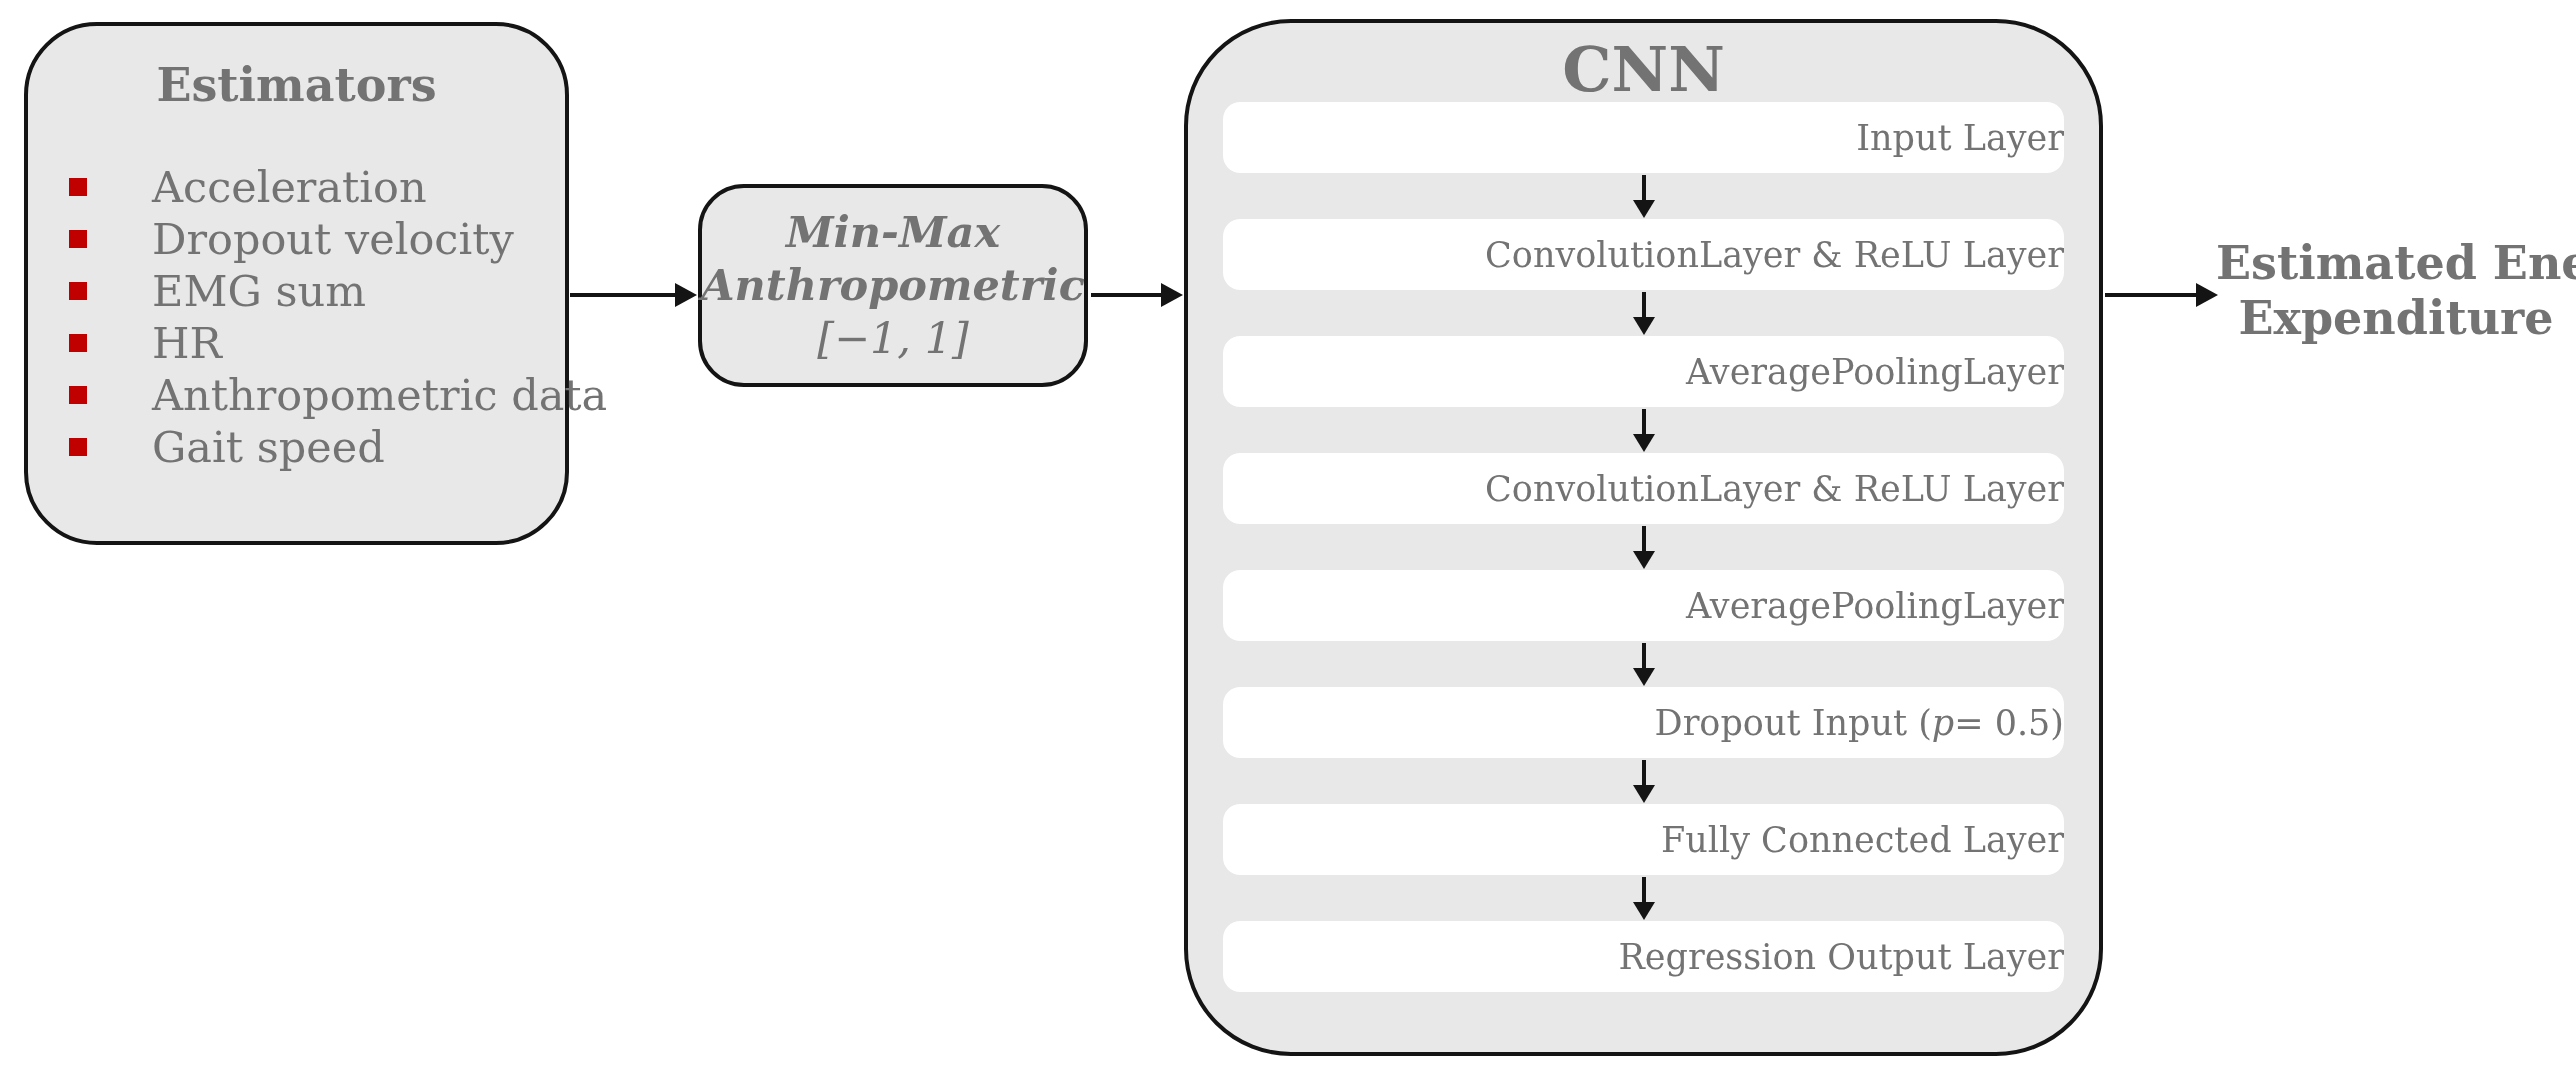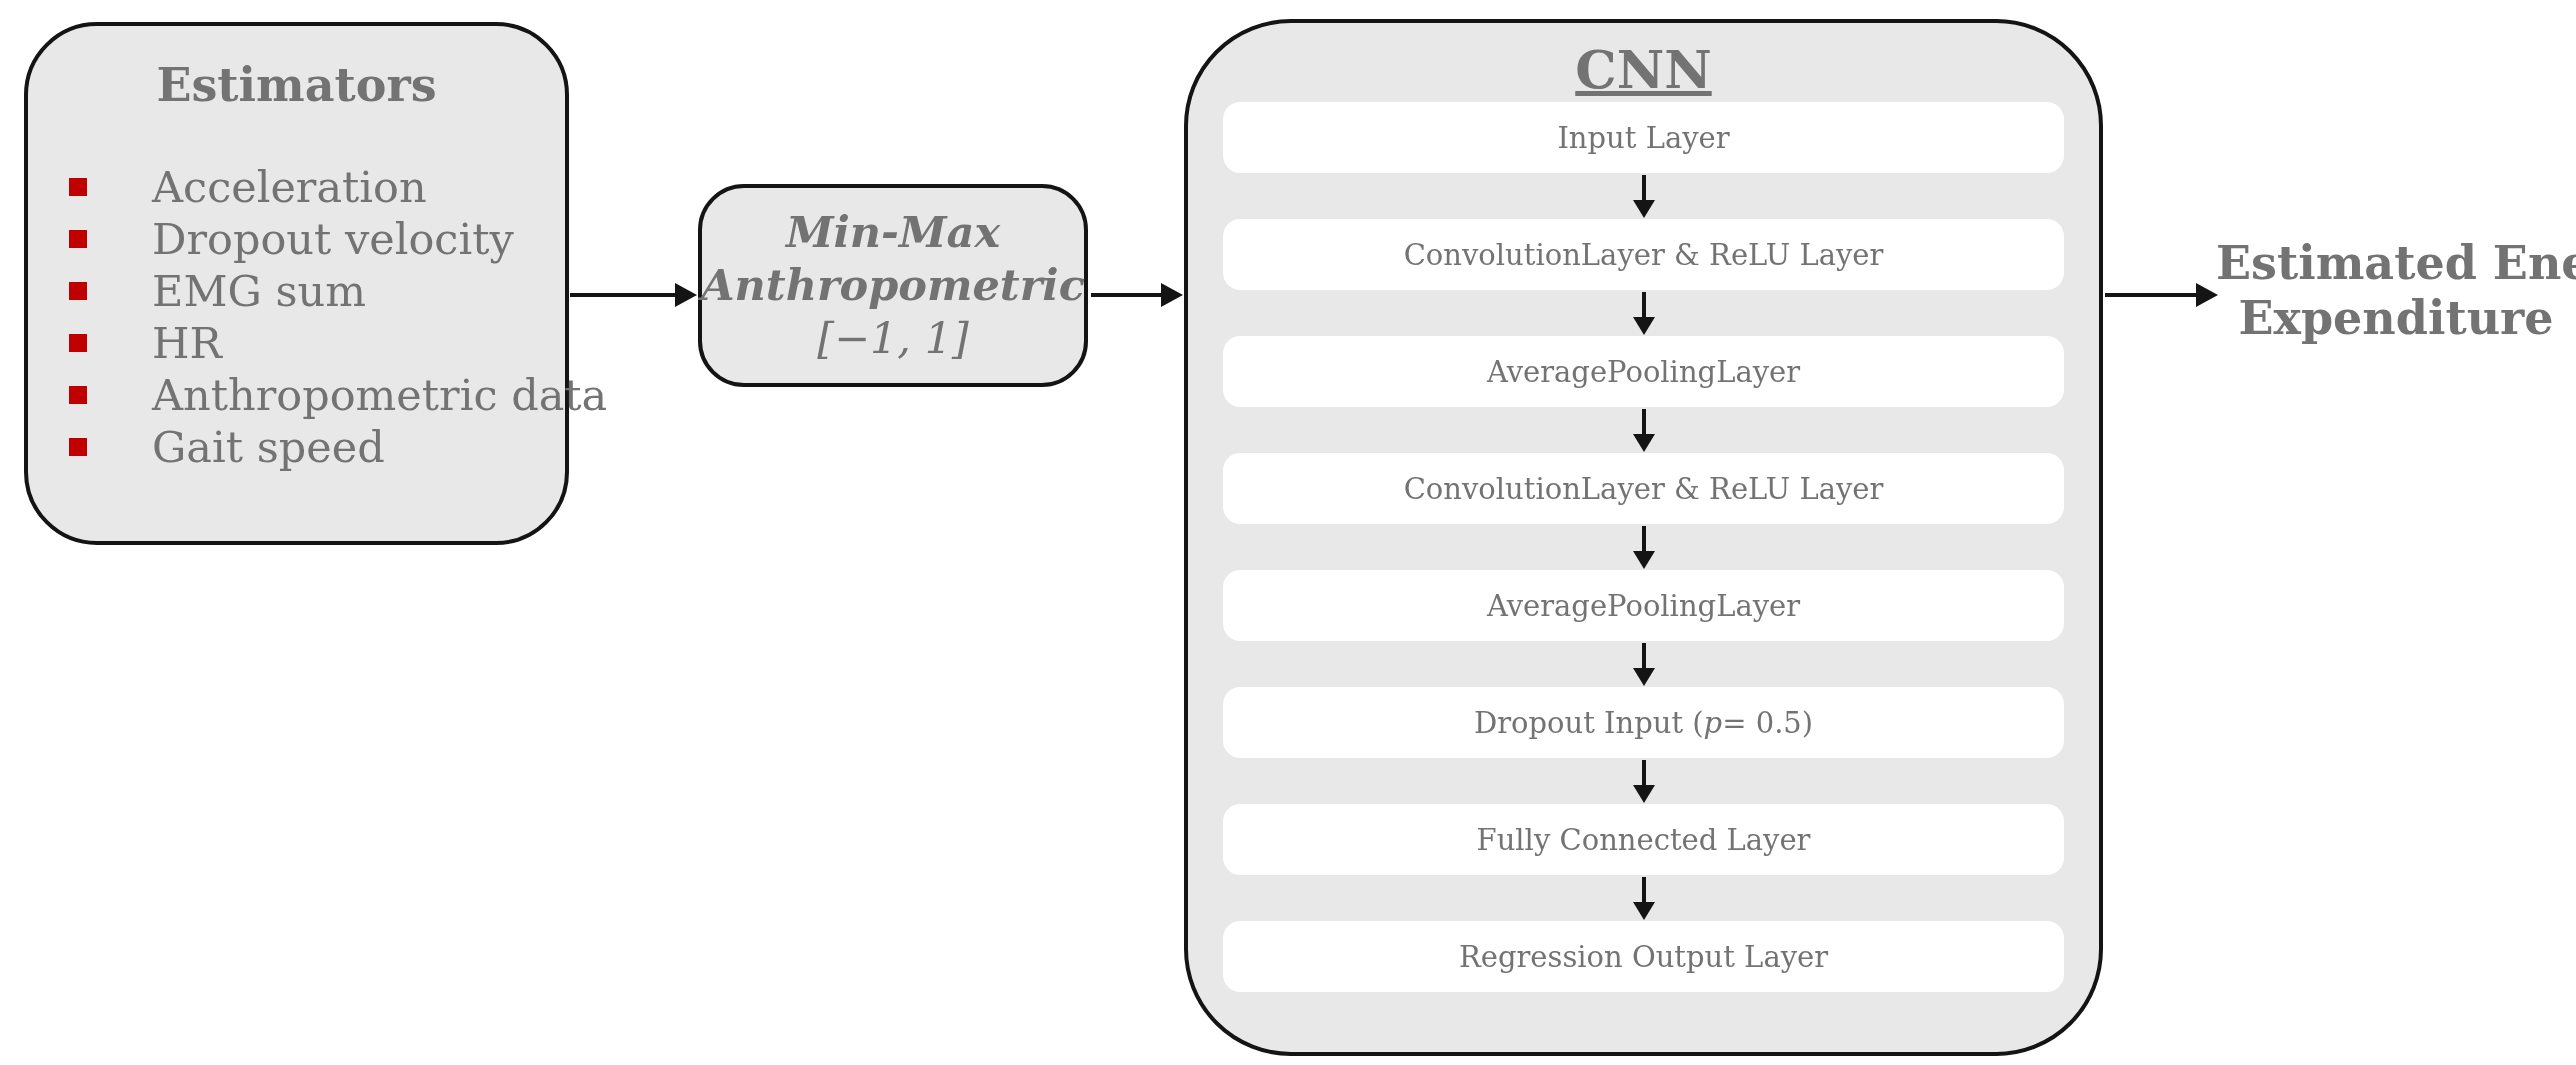--- a/index.html
+++ b/index.html
@@ -69,34 +69,33 @@
     left: 1184px; top: 19px;
     width: 919px; height: 1037px;
     border-radius: 107px;
     padding: 19px 35px 0 35px;
     display: flex;
     flex-direction: column;
   }
   .cnn-title {
     text-align: center;
     font-weight: bold;
-    font-size: 52px;
+    font-size: 62px;
     height: 60px;
     line-height: 55px;
     flex: none;
-    text-decoration: underline;
   }
   .layer-box {
     height: 71px;
     background: var(--layer_fill);
     border-radius: 17.4px;
     display: flex;
     align-items: center;
-    justify-content: center;
-    font-size: 29px;
+    justify-content: flex-end;
+    font-size: 35px;
     flex: none;
     white-space: nowrap;
   }
   .layer-box .it { font-style: italic; }
   .varrow {
     height: 46px;
     display: flex;
     flex-direction: column;
     align-items: center;
     justify-content: center;

